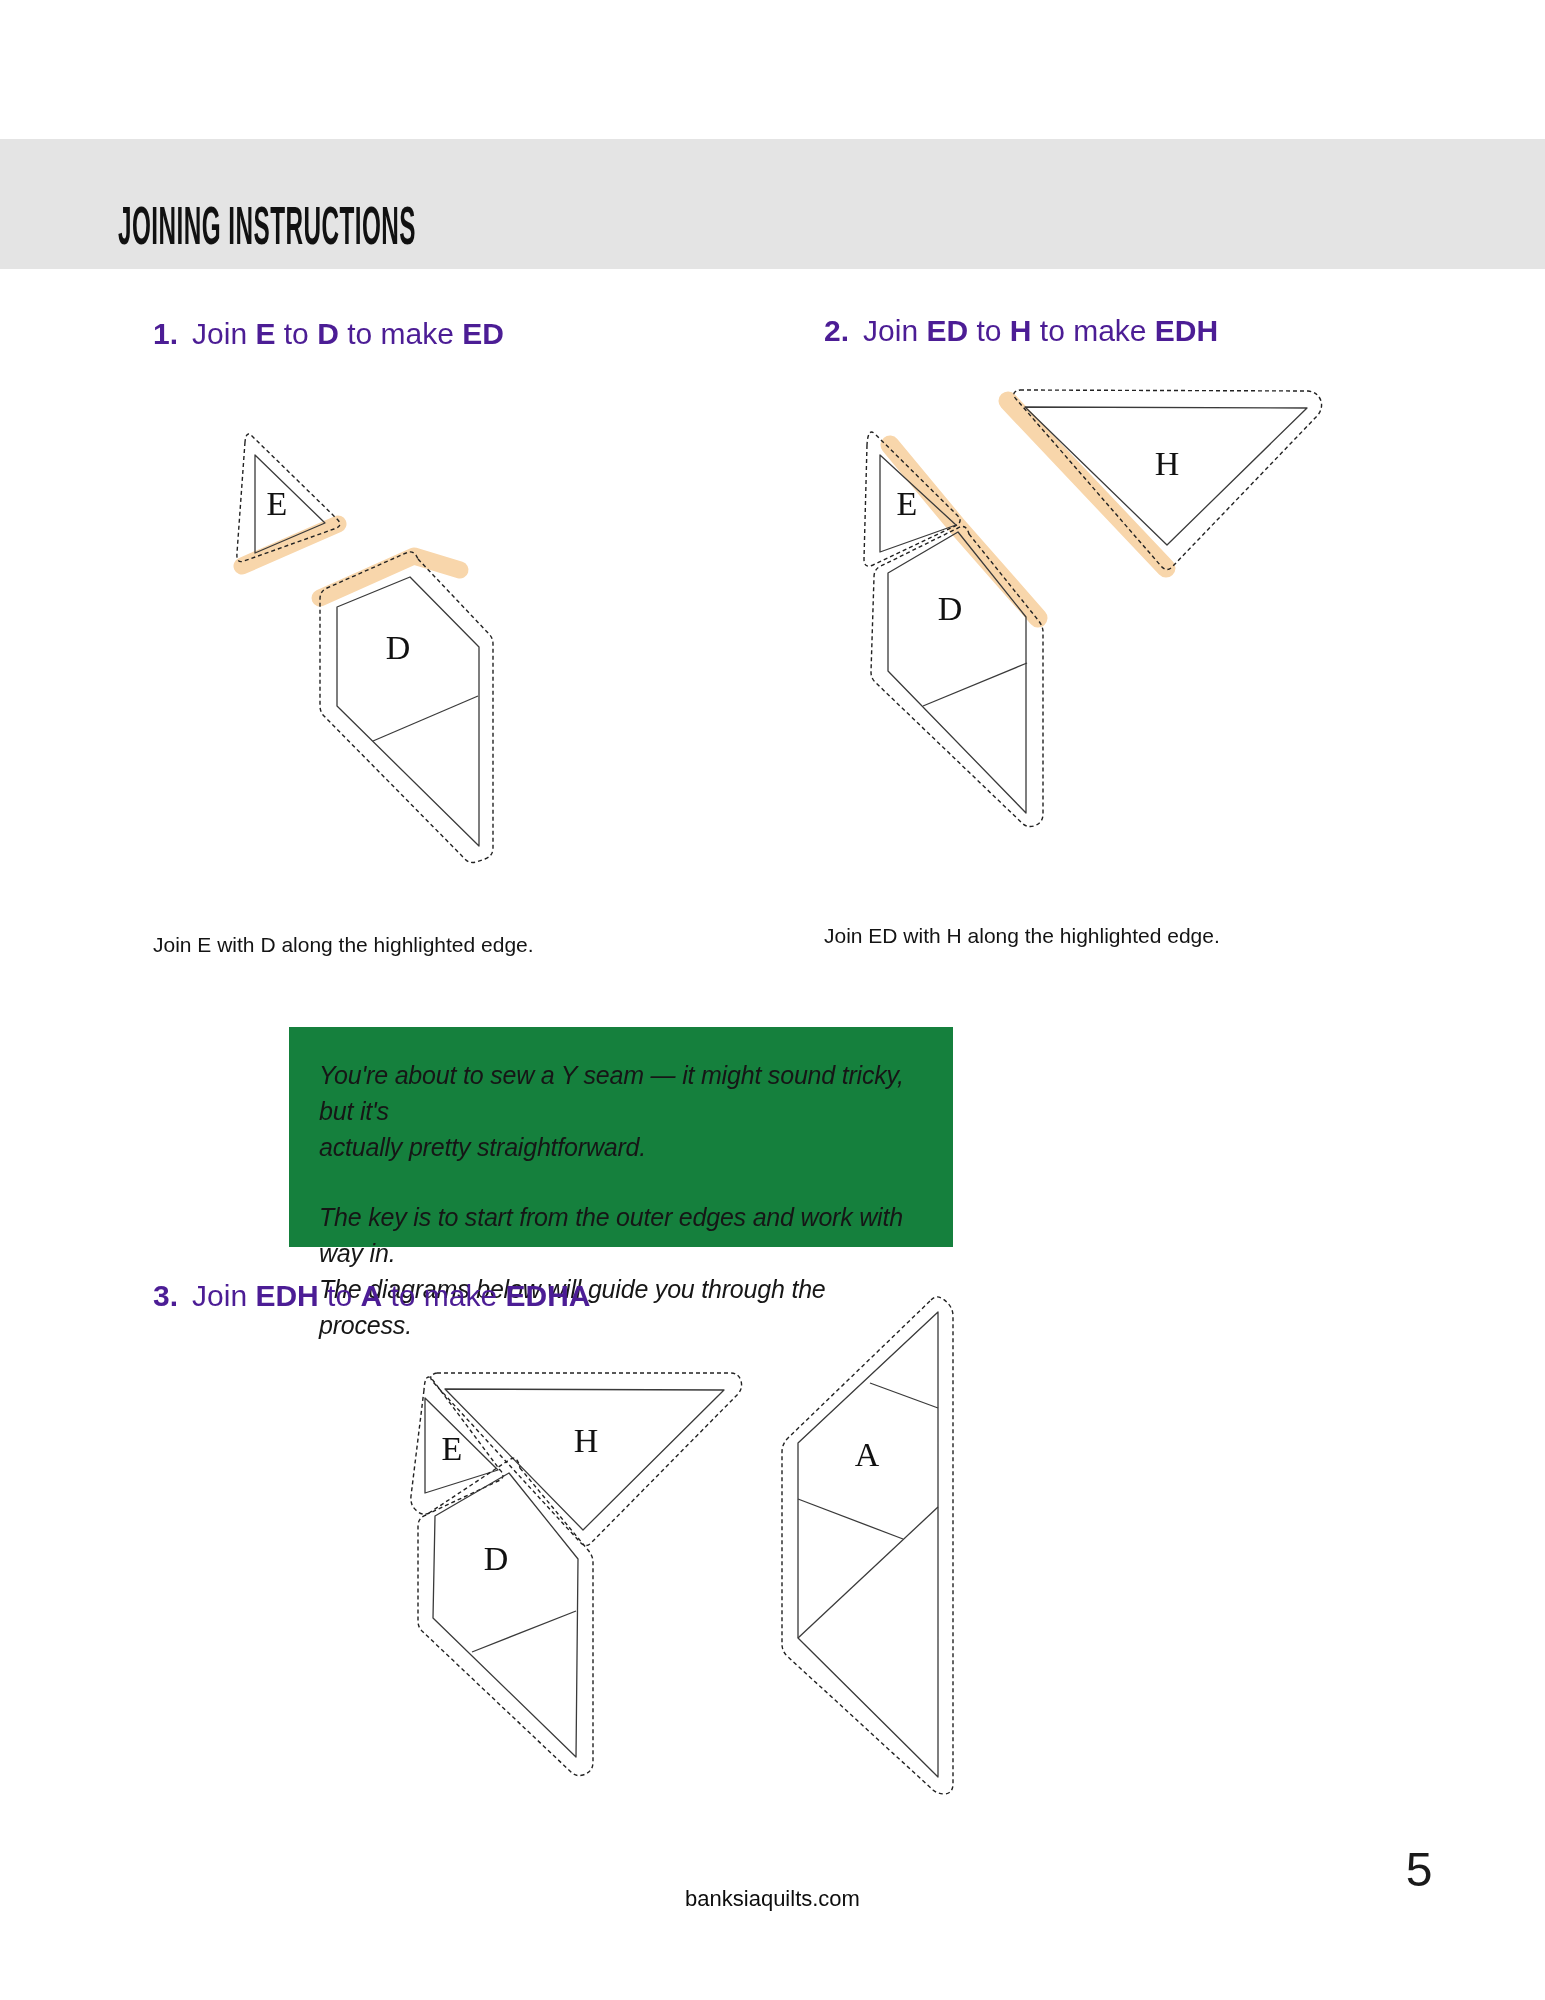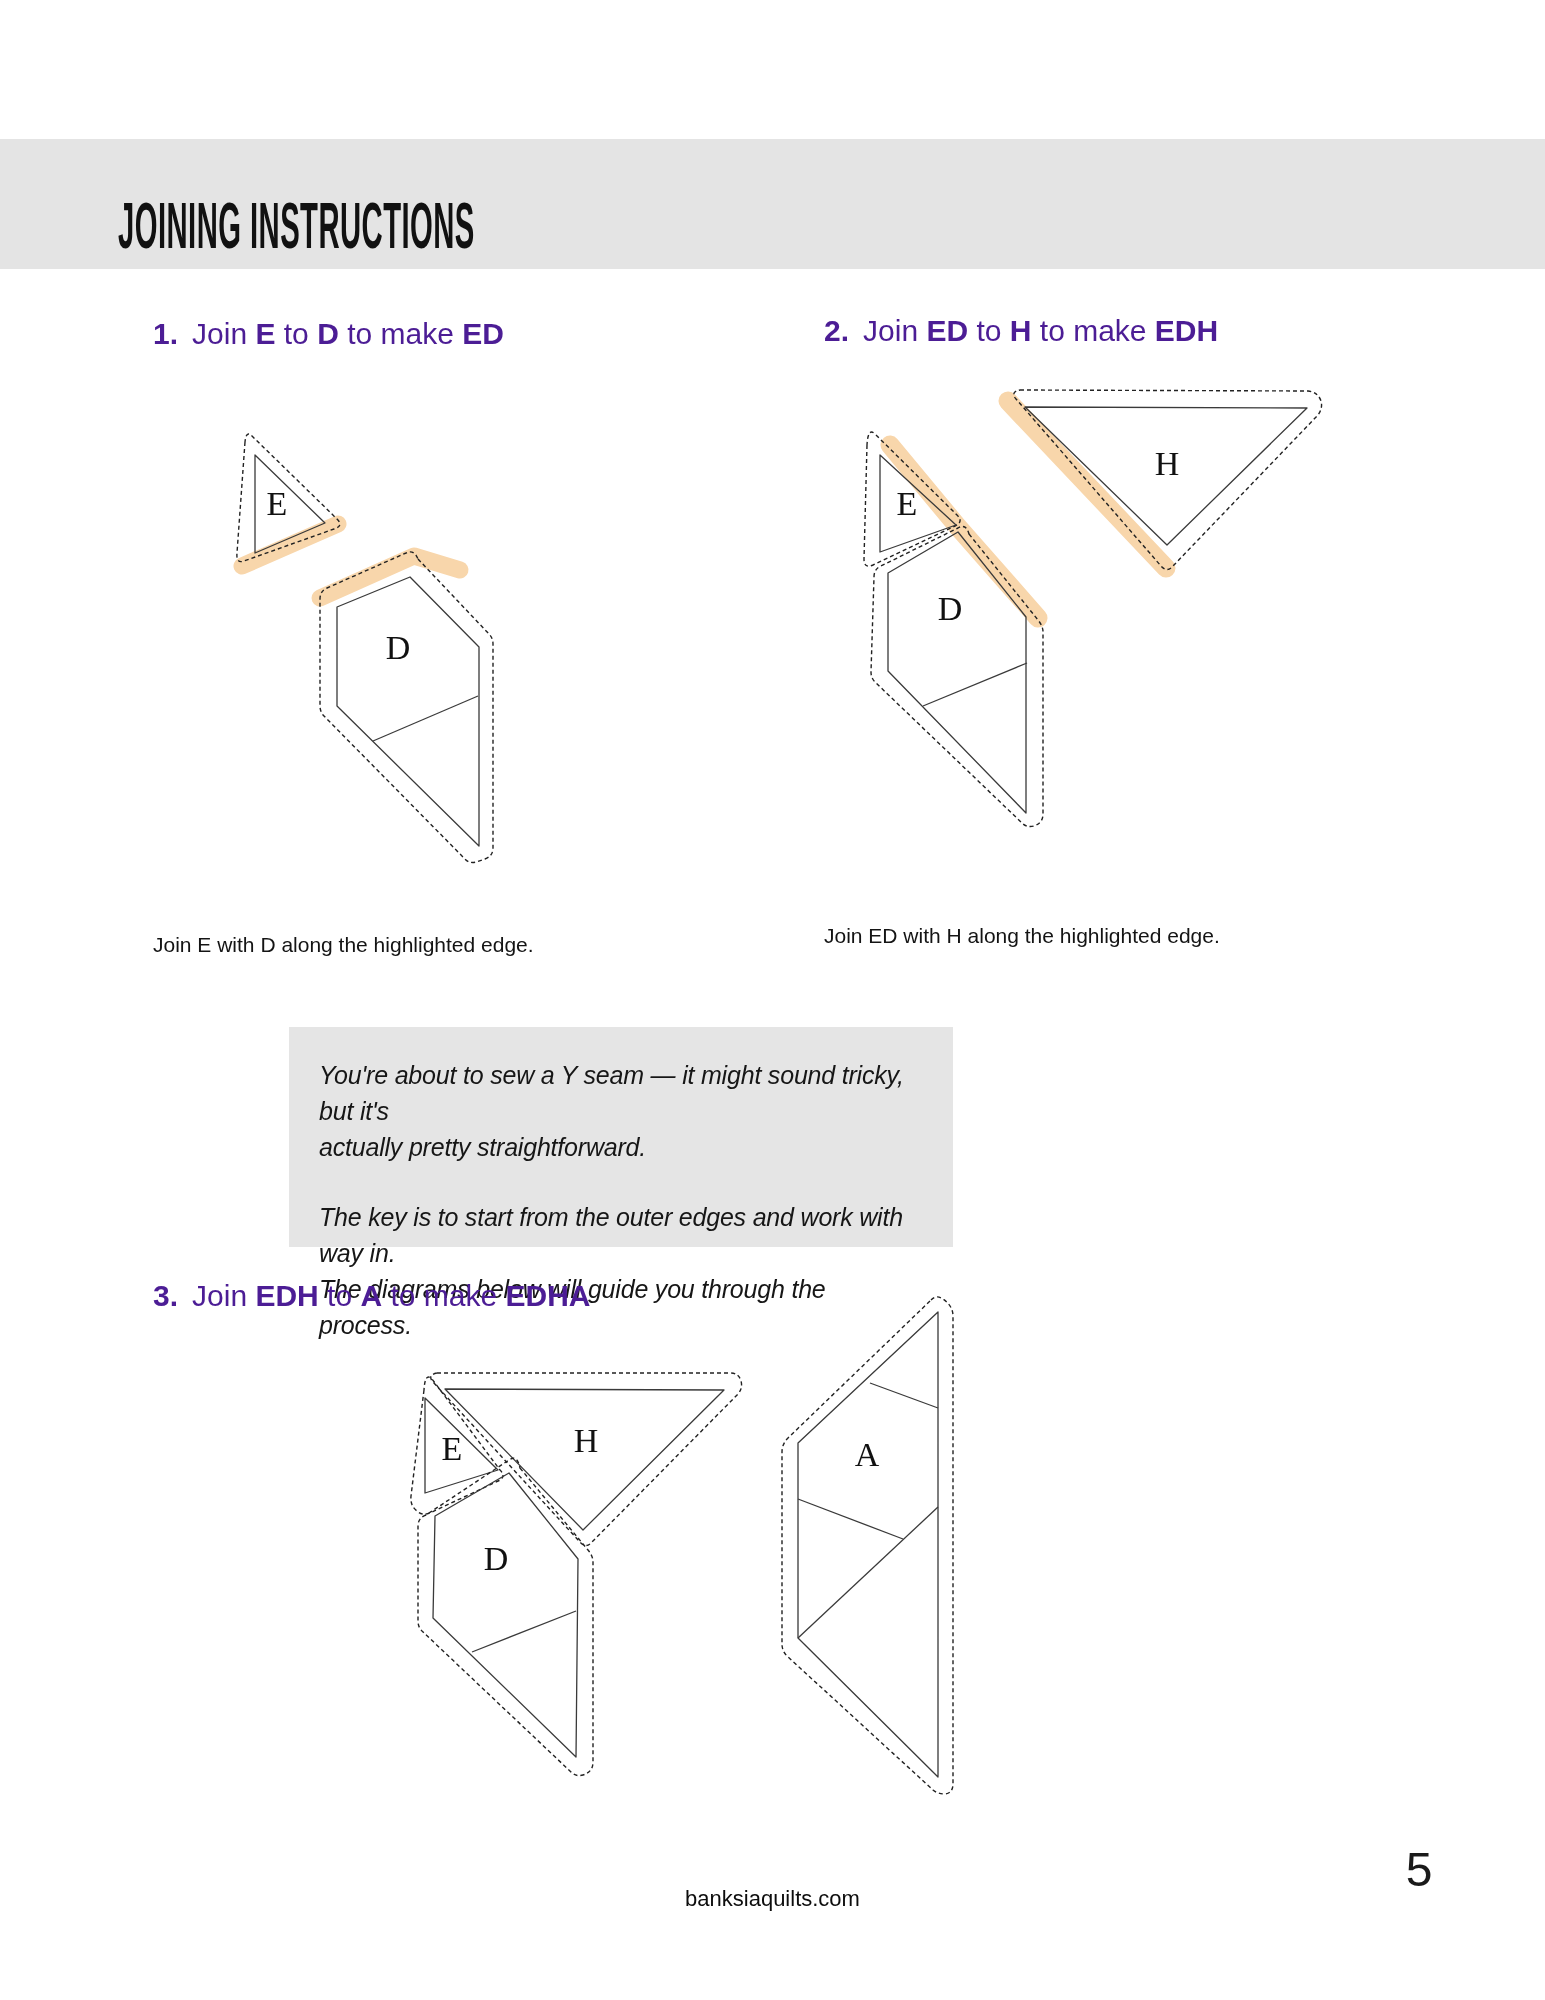--- a/index.html
+++ b/index.html
@@ -9,21 +9,21 @@
     margin:0 auto; overflow:hidden;
     font-family:"Liberation Sans", sans-serif; color:#111;
   }
   
   .title-band {
     position:absolute; left:0; top:139px; width:1545px; height:130px;
     background:#e4e4e4; display:flex; align-items:center;
   }
   .title-band h1 {
     margin-left:118px; margin-top:42px;
-    font-size:65px; font-weight:800; line-height:1; letter-spacing:1px;
+    font-size:54px; font-weight:800; line-height:1; letter-spacing:1px;
     white-space:nowrap;
   }
   .condensed { display:inline-block; transform:scaleX(.45); transform-origin:0 50%; }
   
   .step-heading {
     position:absolute; font-size:30px; line-height:1.2; color:#4c1d95; white-space:nowrap;
   }
   .step-heading .num { font-weight:700; margin-right:14px; }
   .step-heading b { font-weight:700; }
   #h-step1 { left:153px; top:316px; }
@@ -43,21 +43,21 @@
   .hl    { fill:none; stroke:#f8d6ab; stroke-width:17; stroke-linecap:round; stroke-linejoin:round; }
   .hl2   { stroke-width:19; }
   .lbl   { font-family:"Liberation Serif", serif; font-size:34px; fill:#111; text-anchor:middle; }
   
   .note-label {
     position:absolute; left:150px; top:1052px;
     font-size:88px; font-weight:800; line-height:72px; white-space:nowrap;
   }
   .note-box {
     position:absolute; left:289px; top:1027px; width:664px; height:220px;
-    background:#e5e5e5; padding:30px 34px 0 30px;
+    background:#15803d; padding:30px 34px 0 30px;
   }
   .note-box p {
     font-size:25px; font-style:italic; line-height:36px; color:#161616;
     white-space:pre-line; letter-spacing:-0.2px; margin-bottom:34px;
   }
   
   .footer-url {
     position:absolute; left:0; top:1886px; width:1545px;
     text-align:center; font-size:22px; color:#0d0d0d;
   }

